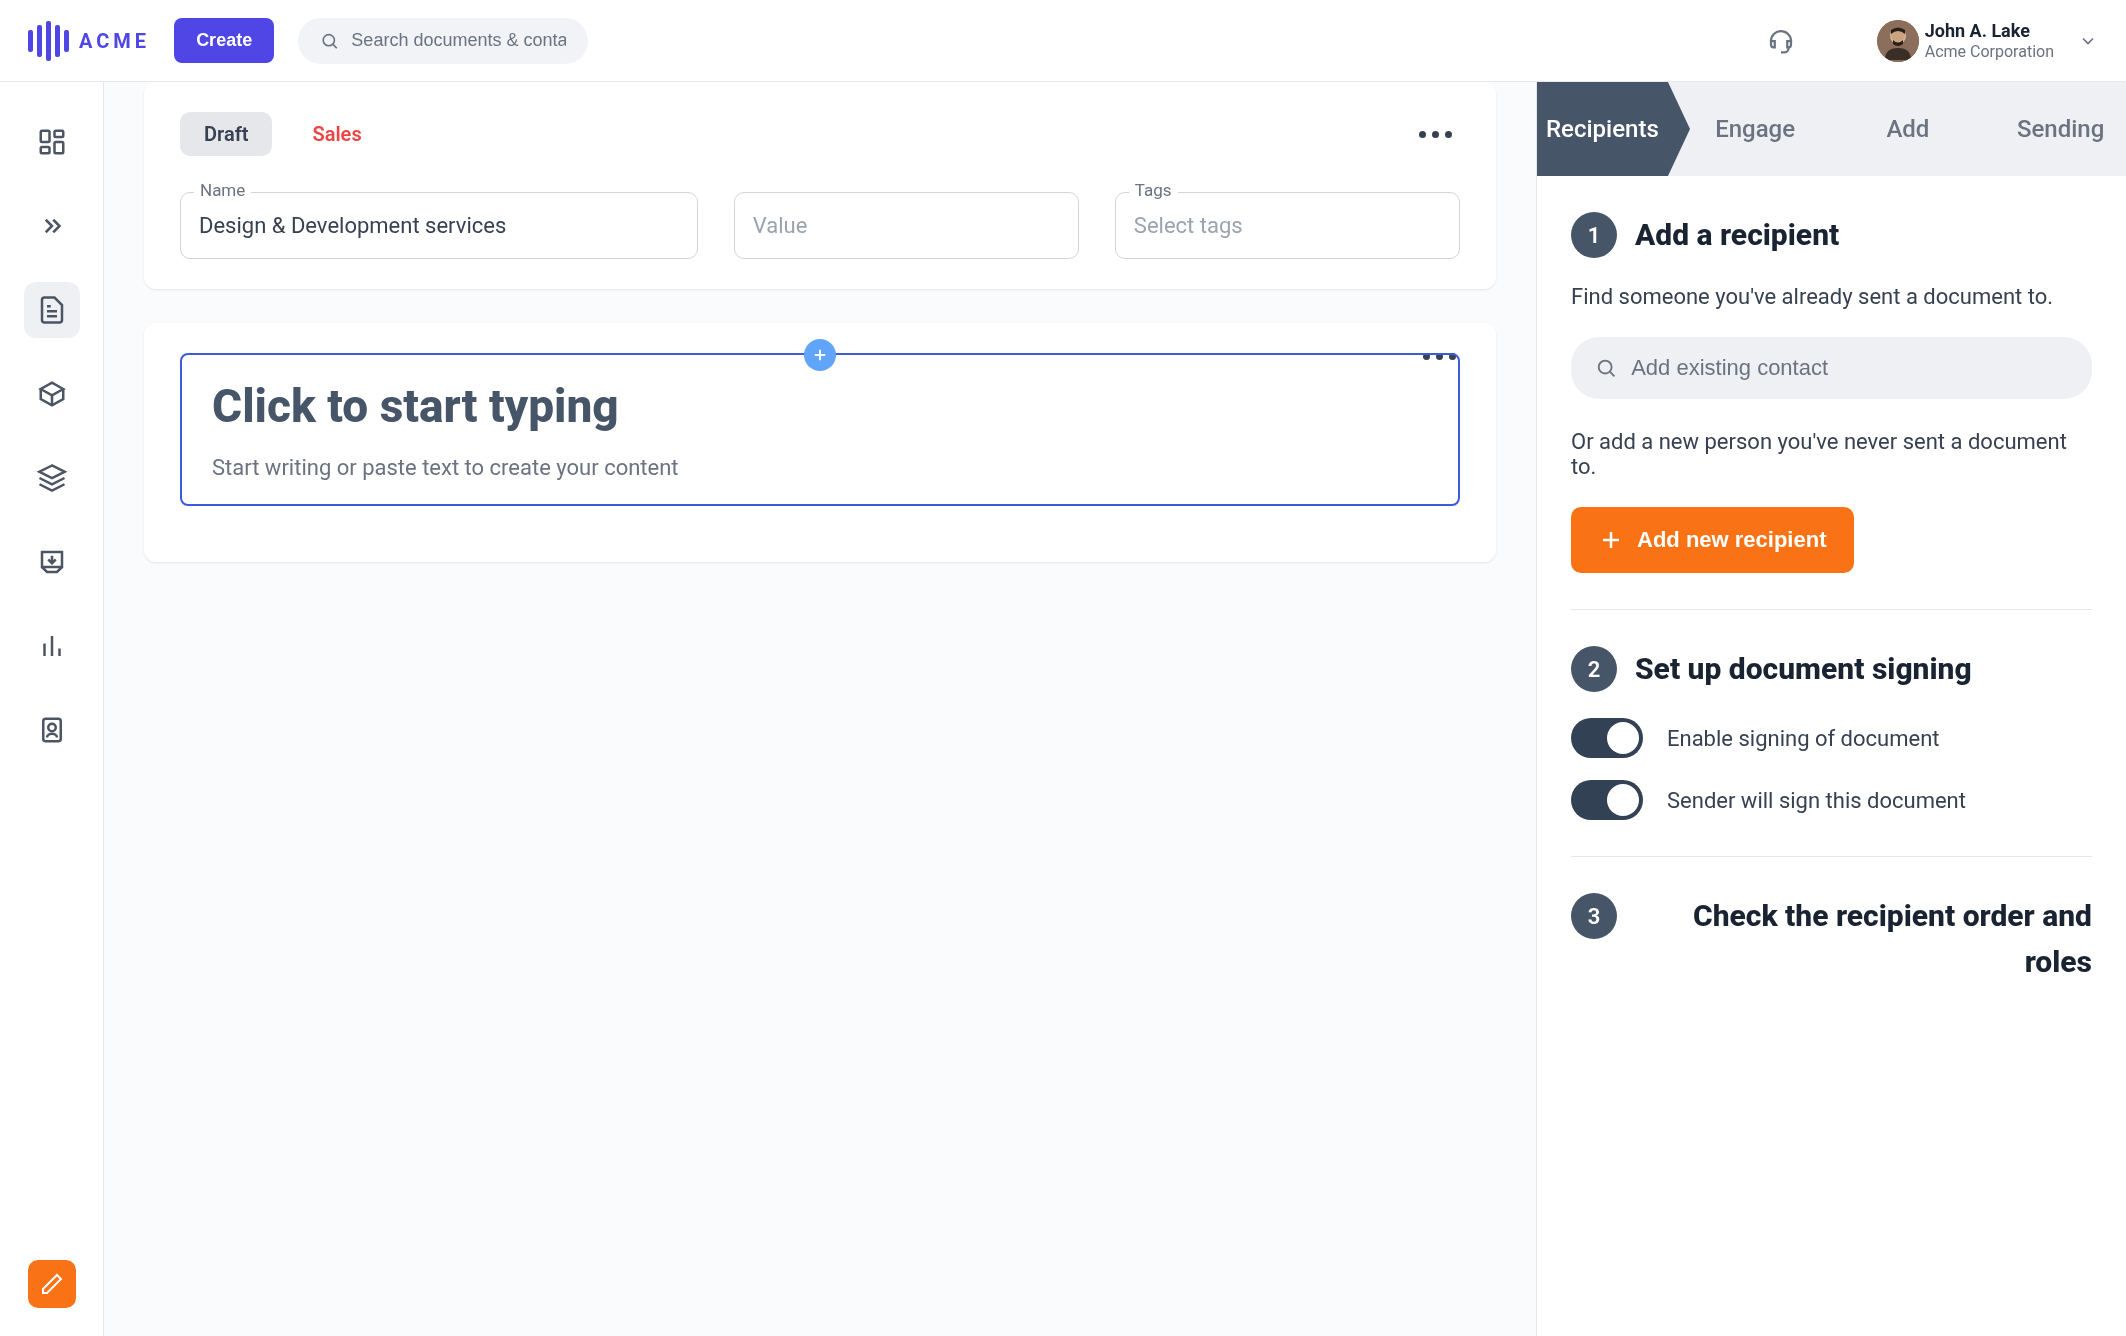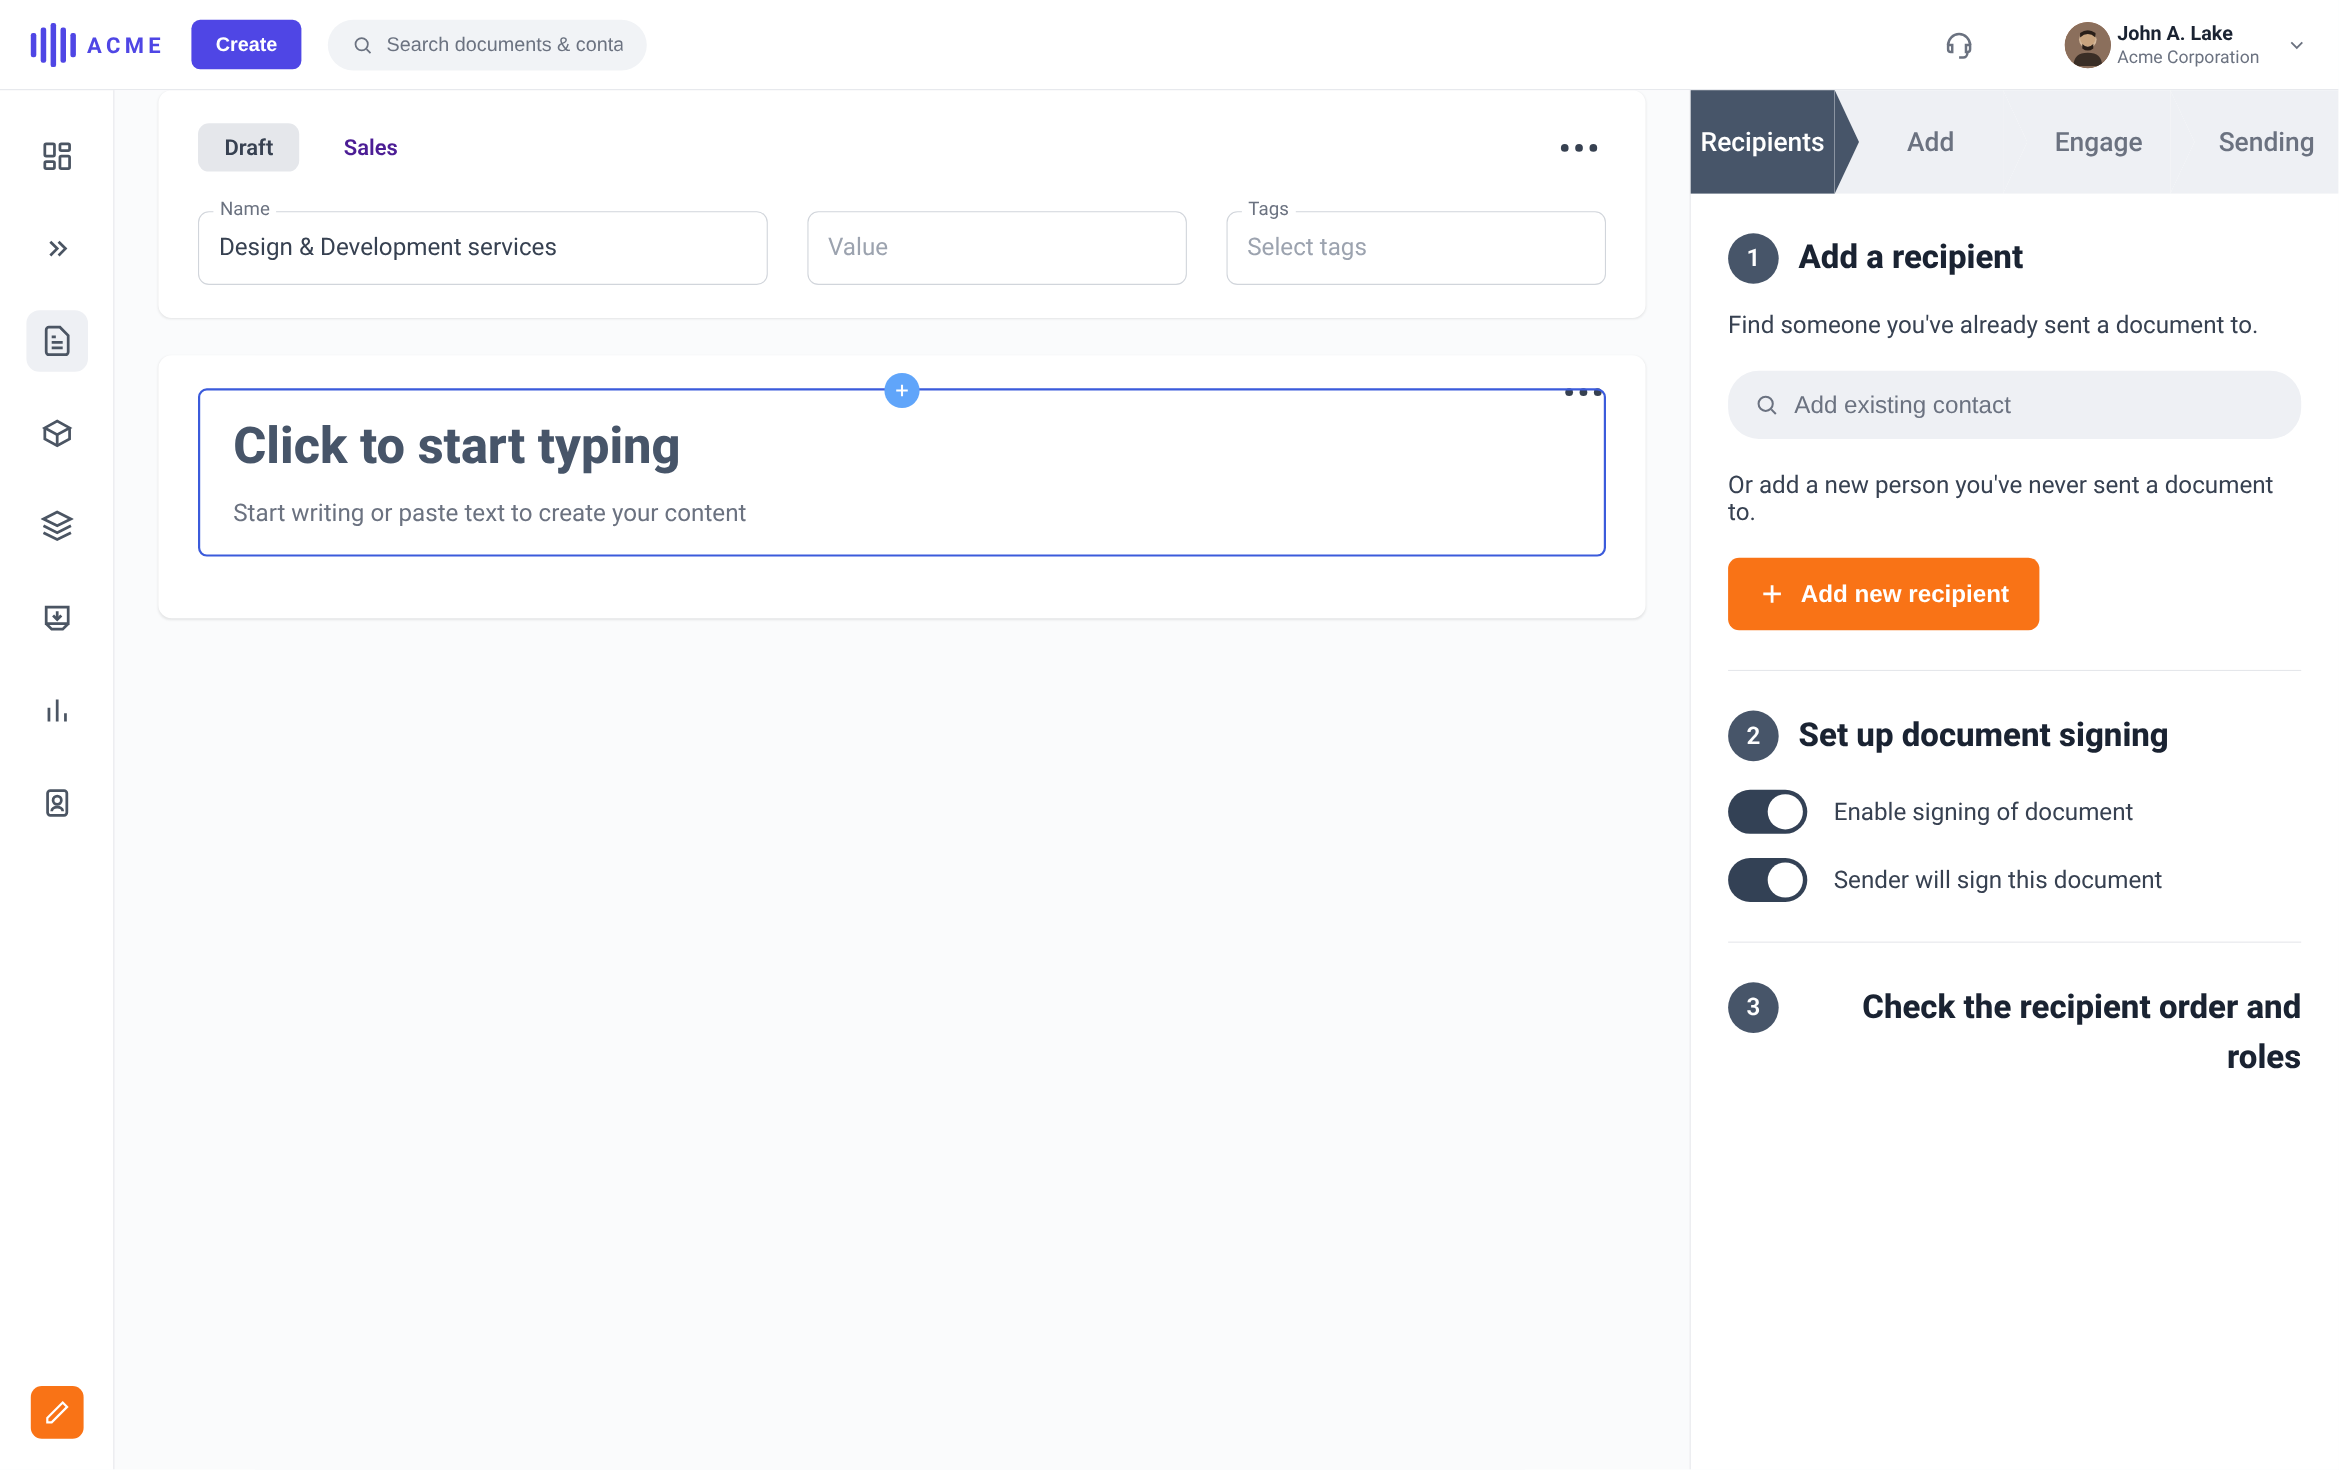--- a/index.html
+++ b/index.html
@@ -139,21 +139,21 @@
 
 .tabs-row { display:flex; align-items:center; gap: 16px; margin-bottom: 36px; }
 .pill {
   padding: 10px 24px;
   border-radius: 10px;
   font-weight: 600;
   font-size: 20px;
   cursor:pointer;
 }
 .pill.active { background:#e5e7eb; color:#374151; }
-.pill.inactive { color:#4c1d95;text-align:right; }
+.pill.inactive { color:#ef4444;text-align:right; }
 .dots-btn { margin-left:auto; display:flex; gap:6px; cursor:pointer; padding: 8px; }
 .dots-btn span { width:7px;height:7px;border-radius:50%;background:#374151;display:block; }
 
 .fields-row { display:flex; gap: 36px; }
 .field {
   position: relative;
   flex: 1;
 }
 .field-label {
   position:absolute;
@@ -465,22 +465,22 @@
         </div>
         <div class="editor-title">Click to start typing</div>
         <div class="editor-sub">Start writing or paste text to create your content</div>
       </div>
     </div>
   </div>
 
   <div class="side">
     <div class="steps-bar">
       <div class="step active">Recipients</div>
+      <div class="step">Engage</div>
       <div class="step">Add</div>
-      <div class="step">Engage</div>
       <div class="step">Sending</div>
     </div>
     <div class="side-body">
       
       <div class="section">
         <div class="num-badge">1</div>
         <div class="section-title">Add a recipient</div>
       </div>
       <div class="section-desc">Find someone you've already sent a document to.</div>
       <div class="contact-search">

